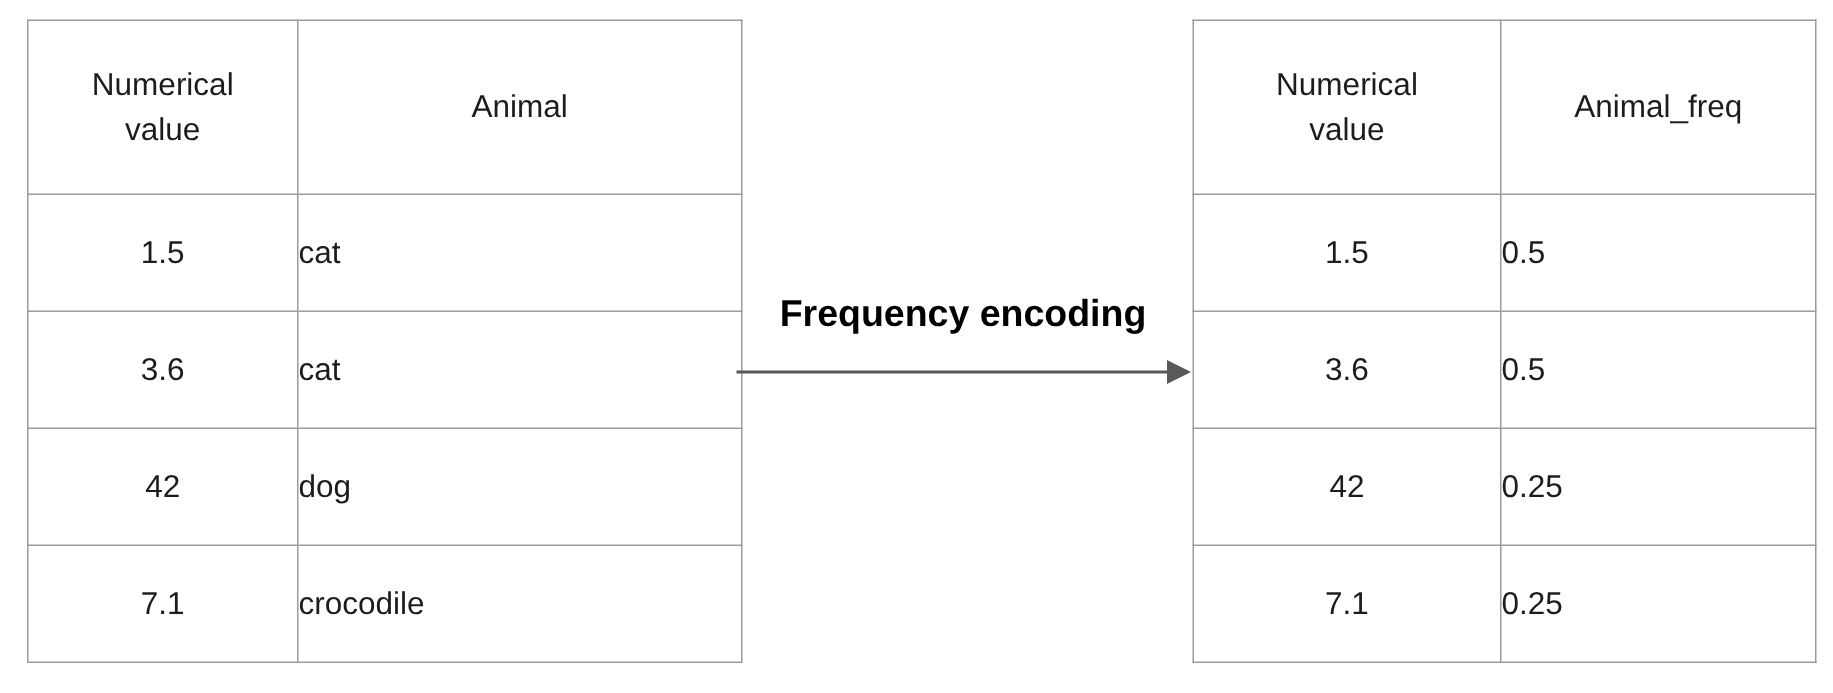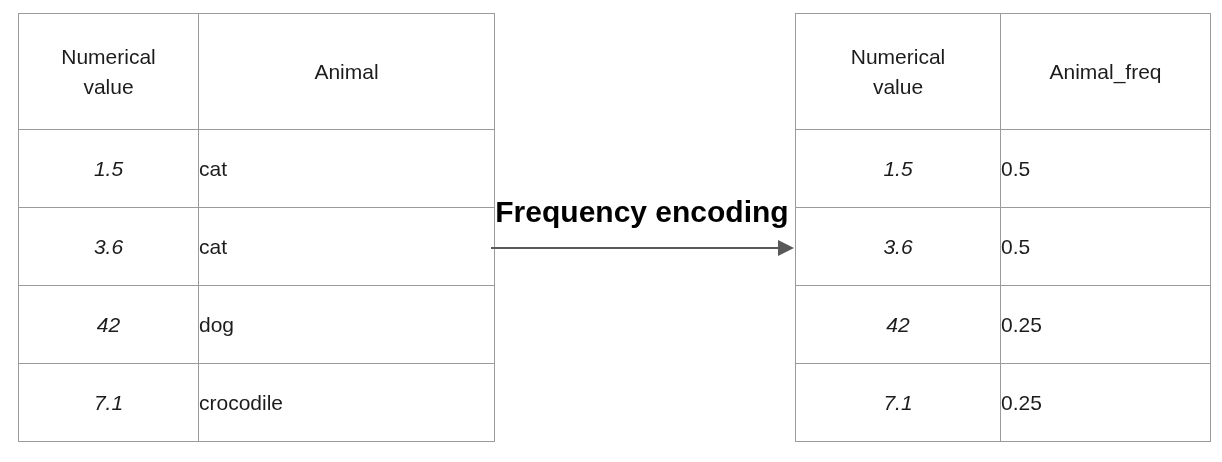--- a/index.html
+++ b/index.html
@@ -38,36 +38,36 @@
     height:115px;
     text-align:center;
     line-height:1.42;
   }
   table.data-table th .th-inner{
     display:inline-block;
     max-width:125px; 
   }
   table.data-table th .th-inner.wide{max-width:200px;}
   table.data-table td{height:77px;}
-  td.num-cell{text-align:center;font-style:italic;}
+  td.num-cell{text-align:center;}
   td.text-cell{text-align:left;padding-left:19px;margin-left:34px;}
 
   #input-table{left:18px;top:13px;width:476px;}
   #input-table col.c0{width:180px;}
   #input-table col.c1{width:296px;}
 
   #output-table{left:795px;top:13px;width:415px;}
   #output-table col.c0{width:205px;}
   #output-table col.c1{width:210px;}
 
   .transform-label{
     position:absolute;
     left:489px;top:195px;width:306px;
     text-align:center;
-    font-size:30px;
+    font-size:25px;
     font-weight:700;
     color:var(--label-color);
     white-space:nowrap;
   }
   .arrow{
     position:absolute;
     left:491px;top:240px;width:303px;height:17px;
   }
   .arrow-line{
     position:absolute;

